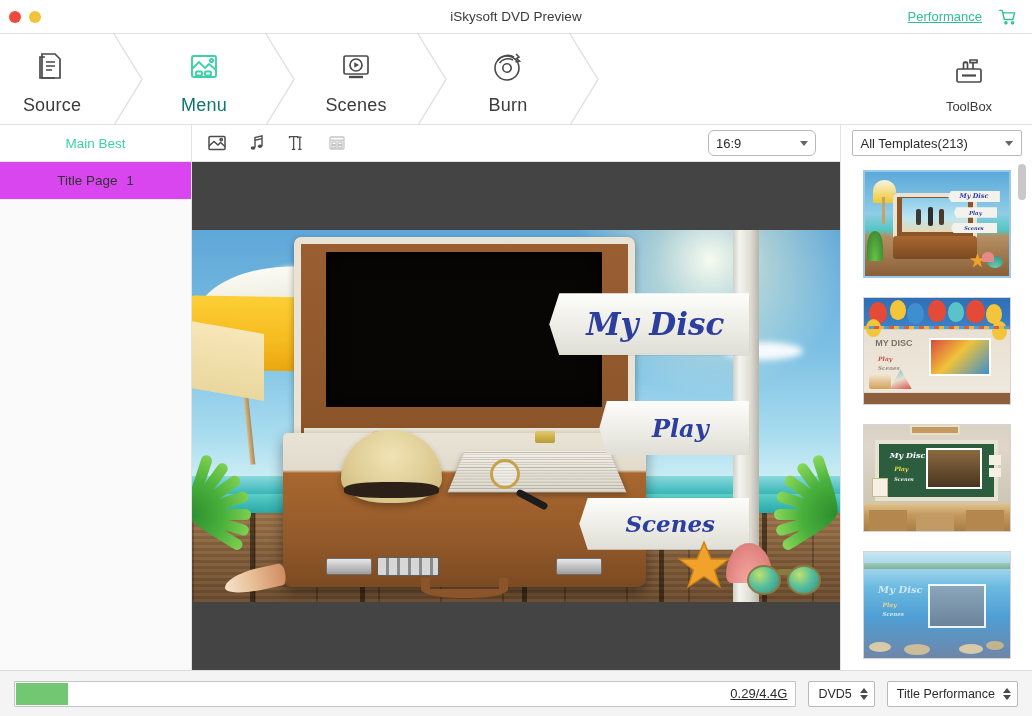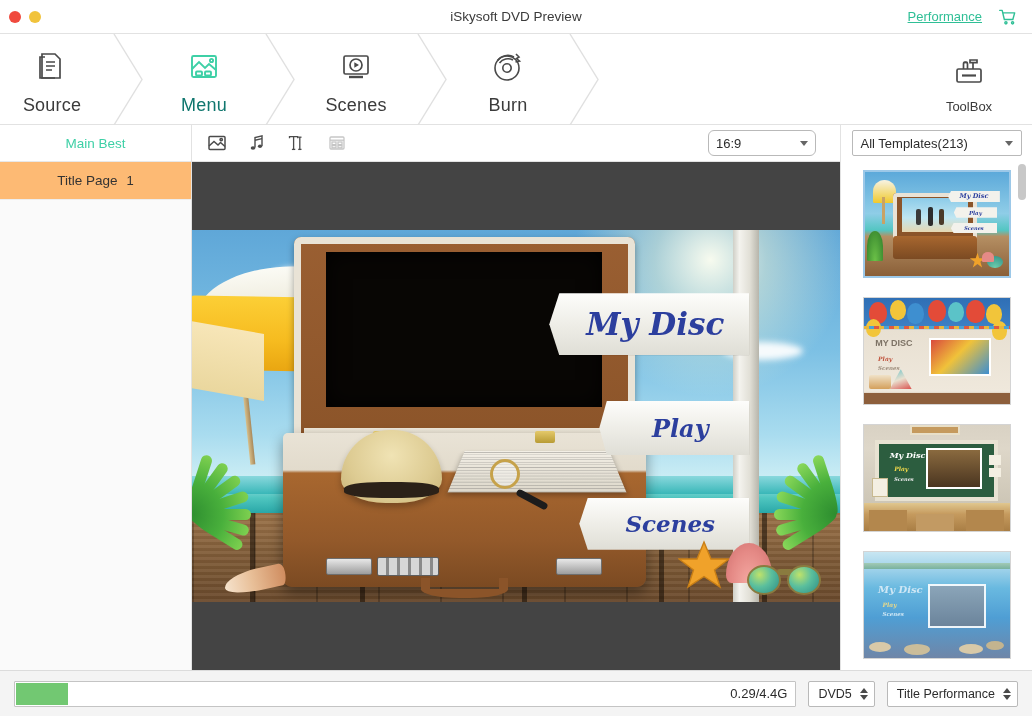--- a/index.html
+++ b/index.html
@@ -102,21 +102,21 @@
   }
   .sidebar-head-label {
     font-size: 13.5px; color: #3ed0a6;
   }
   .page-item {
     height: 38px;
     display: flex; align-items: center; justify-content: center;
     gap: 9px; cursor: pointer;
     font-size: 13.5px; color: #333333;
     border-bottom: 1px solid #ededed;
-    background: #fdba74;
+    background: #d946ef;
   }
   .page-num { font-size: 13px; color: #333; }
 
   
   .center { flex: 1; display: flex; flex-direction: column; min-width: 0; }
   .center-toolbar {
     height: 37px; min-height: 37px;
     background: #ffffff;
     border-bottom: 1px solid #e2e2e2;
     display: flex; align-items: center;
@@ -447,21 +447,21 @@
     background: #ffffff; border: 1px solid #c4c4c4;
     position: relative; display: flex; align-items: center;
     border-radius: 1px;
   }
   .progress-fill {
     position: absolute; left: 1px; top: 1px; bottom: 1px;
     background: #72c872;
   }
   .progress-text {
     margin-left: auto; padding-right: 8px;
-    font-size: 13px; color: #2b2b2b; position: relative; z-index: 2;
+    font-size: 13px; color: #2b2b2b; position: relative; z-index: 2; text-decoration: underline;
   }
   .mini-select {
     height: 26px; min-width: 62px;
     border: 1px solid #b9b9b9; border-radius: 2px; background: #fff;
     display: flex; align-items: center; gap: 8px;
     padding: 0 6px 0 9px; cursor: pointer;
     font-size: 12.5px; color: #2c2c2c;
   }
   .stepper {
     display: flex; flex-direction: column; gap: 2px; margin-left: auto;

